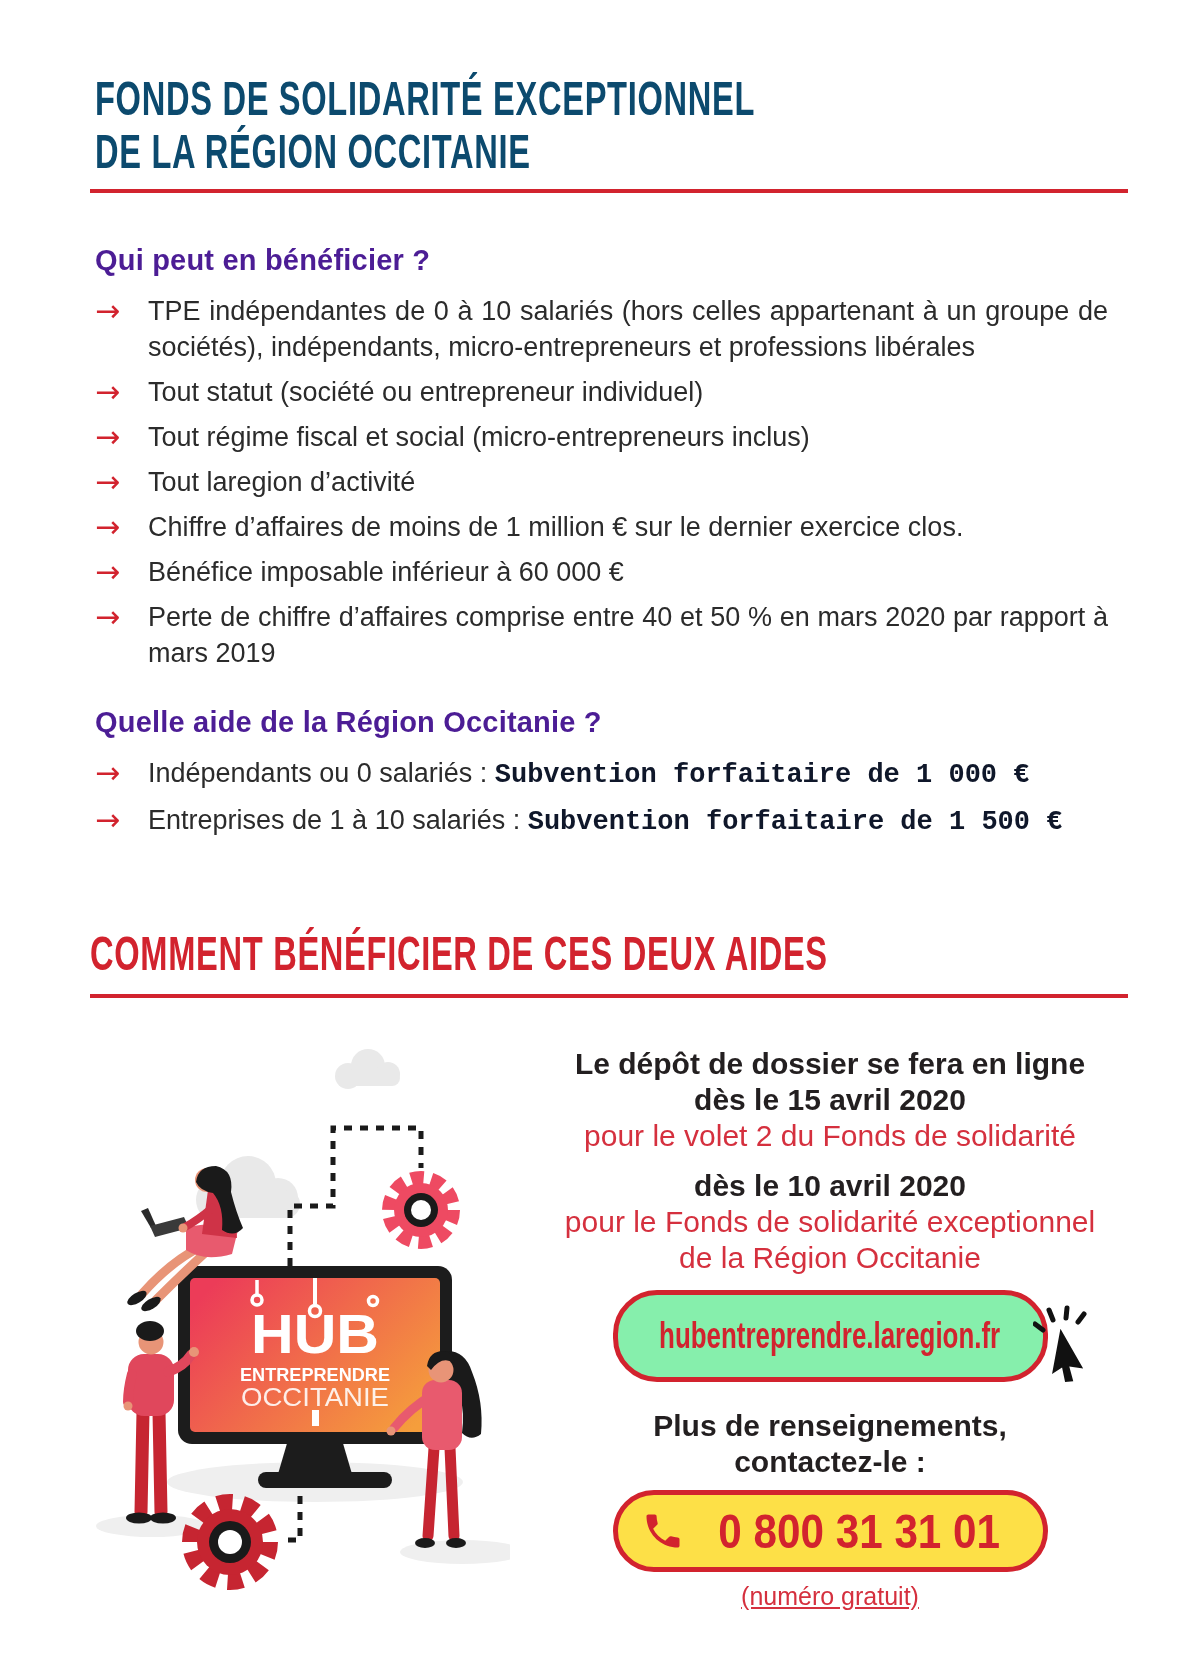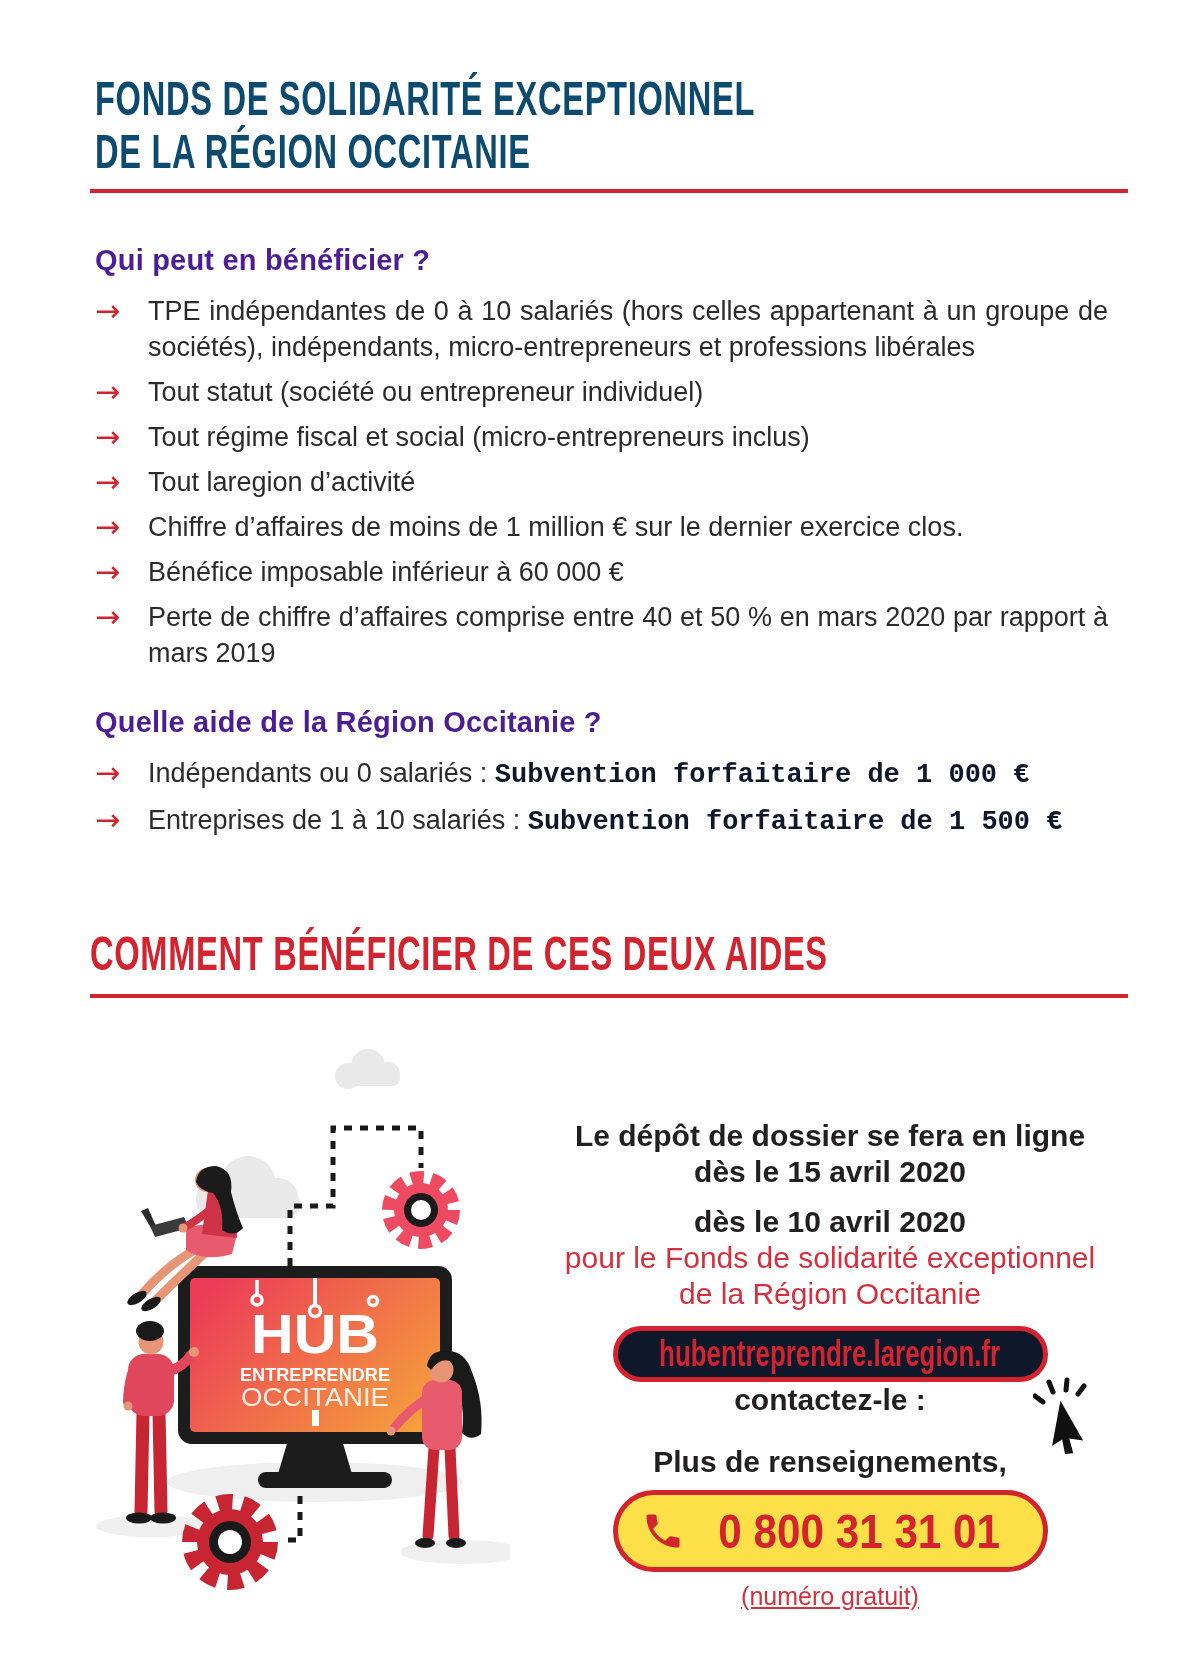--- a/index.html
+++ b/index.html
@@ -60,31 +60,31 @@
     position:absolute; left:90px; top:926px;
     font-size:48px; font-weight:700; color:#d2232e;
   }
   
   .illustration {
     position:absolute; left:90px; top:1040px;
     width:420px; height:620px;
   }
   
   .info {
-    position:absolute; left:550px; top:1118px; width:560px;
+    position:absolute; left:550px; top:1046px; width:560px;
     text-align:center;
   }
   .info .b { font-size:30px; line-height:36px; font-weight:700; color:#231f20; }
   .info .r { font-size:30px; line-height:36px; color:#d5303e; }
   .gap { height:14px; }
   .url-pill {
-    margin:14px auto 0; width:435px; height:56px;
+    margin:14px auto 0; width:435px; height:92px;
     border:5px solid #d2232e; border-radius:44px;
     display:flex; align-items:center; justify-content:center;
-    background:#0f172a;
+    background:#86efac;
   }
   .url-text {
     display:inline-block; transform:scaleX(0.70);
     white-space:nowrap;
     color:#d2232e; font-size:37px; font-weight:700; letter-spacing:0px;
   }
   .cursor-icon {
     position:absolute; left:483px; top:258px; width:66px; height:78px;
   }
   .more-info { margin-top:26px; }
@@ -267,40 +267,41 @@
     <circle cx="140" cy="502" r="40" fill="none" stroke="#c62531" stroke-width="16" stroke-dasharray="15.1 10"></circle>
     <circle cx="140" cy="502" r="33" fill="#c62531"></circle>
     <circle cx="140" cy="502" r="21" fill="#1a1a1a"></circle>
     <circle cx="140" cy="502" r="12" fill="#ffffff"></circle>
   </g>
 </svg>
 
 <div class="info">
   <div class="b">Le dépôt de dossier se fera en ligne</div>
   <div class="b">dès le 15 avril 2020</div>
+  <div class="r">pour le volet 2 du Fonds de solidarité</div>
   <div class="gap"></div>
   <div class="b">dès le 10 avril 2020</div>
   <div class="r">pour le Fonds de solidarité exceptionnel</div>
   <div class="r">de la Région Occitanie</div>
 
   <div class="url-pill">
     <span class="url-text">hubentreprendre.laregion.fr</span>
   </div>
   <svg class="cursor-icon" viewBox="0 0 66 78" aria-hidden="true">
     <g stroke="#111111" stroke-width="5" stroke-linecap="round">
       <line x1="20" y1="16" x2="16" y2="6"></line>
       <line x1="33" y1="14" x2="34" y2="4"></line>
       <line x1="10" y1="26" x2="2" y2="20"></line>
       <line x1="45" y1="18" x2="51" y2="10"></line>
     </g>
     <path d="M24,26 L52,62 L38,62 L44,76 L36,78 L31,64 L22,72 Z" fill="#111111" transform="rotate(8 34 50)"></path>
   </svg>
 
+  <div class="b more-info">Plus de renseignements,</div>
   <div class="b">contactez-le :</div>
-  <div class="b more-info">Plus de renseignements,</div>
 
   <div class="phone-pill">
     <svg width="44" height="44" viewBox="0 0 24 24" aria-hidden="true">
       <path fill="#d2232e" d="M6.62 10.79c1.44 2.83 3.76 5.14 6.59 6.59l2.2-2.21c.27-.27.67-.36 1.02-.24 1.12.37 2.33.57 3.57.57.55 0 1 .45 1 1V20c0 .55-.45 1-1 1-9.39 0-17-7.61-17-17 0-.55.45-1 1-1h3.5c.55 0 1 .45 1 1 0 1.25.2 2.45.57 3.57.11.35.03.74-.25 1.02l-2.2 2.2z"></path>
     </svg>
     <span class="phone-number">0 800 31 31 01</span>
   </div>
   <div class="phone-note">(numéro gratuit)</div>
 </div>
 

